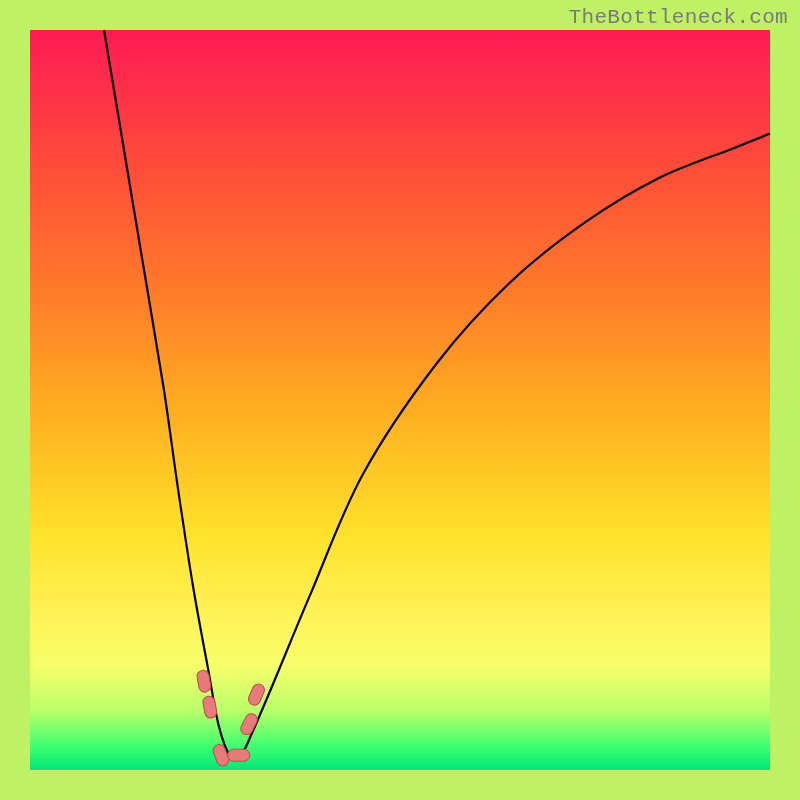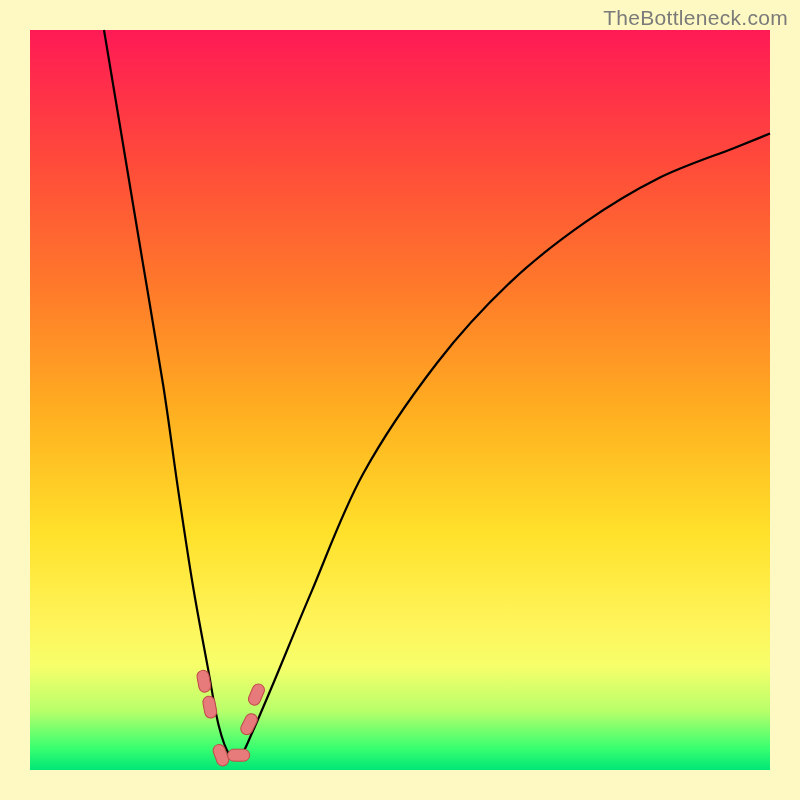--- a/index.html
+++ b/index.html
@@ -8,21 +8,22 @@
     width: 800px;
     height: 800px;
     background: #000;
     overflow: hidden;
     font-family: Arial, Helvetica, sans-serif;
   }
   .outer {
     position: relative;
     width: 800px;
     height: 800px;
-    background: #fef9c3;
+    background: #bef264;
+    font-family: Liberation Mono, monospace;
   }
   .plot-area {
     position: absolute;
     left: 30px;
     top: 30px;
     width: 740px;
     height: 740px;
     
     background: linear-gradient(to bottom,
       #ff1a55 0%,

